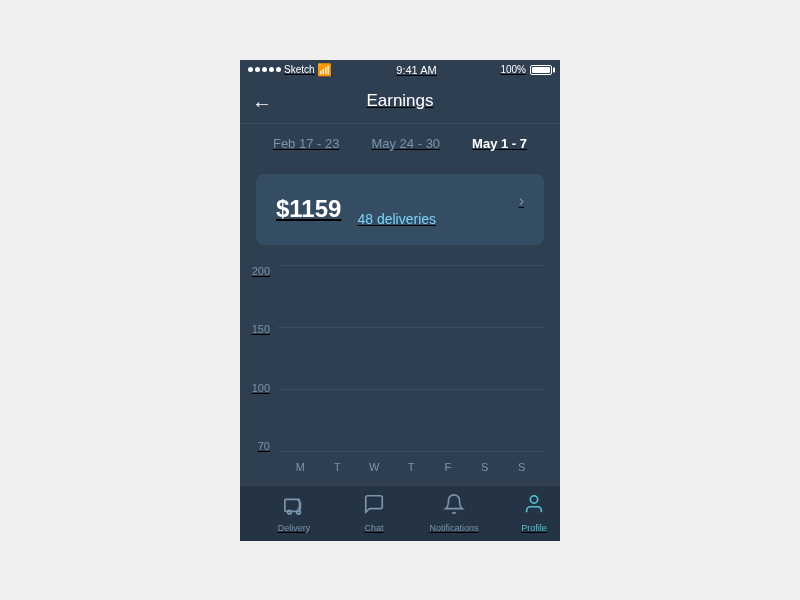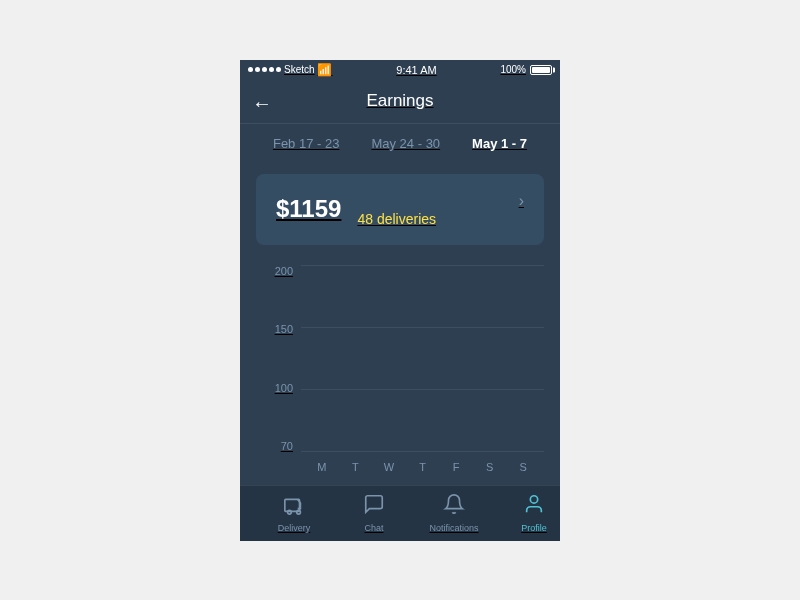--- a/index.html
+++ b/index.html
@@ -127,32 +127,32 @@
       display: flex;
       align-items: center;
       gap: 16px;
     }
     .earnings-amount {
       color: #fff;
       font-size: 24px;
       font-weight: 600;
     }
     .deliveries-count {
-      color: #fde047;
+      color: #7dd3fc;
       font-size: 14px;
       margin-top: 19px;
     }
     .chevron-right {
       color: #7a94ab;
       font-size: 16px;
     }
     
     .chart-area {
       flex: 1;
-      padding: 10px 16px 4px 23px;
+      padding: 10px 16px 4px 0;
       display: flex;
       flex-direction: column;
       position: relative;
     }
     .chart-container {
       flex: 1;
       position: relative;
       display: flex;
     }
     .y-axis {

